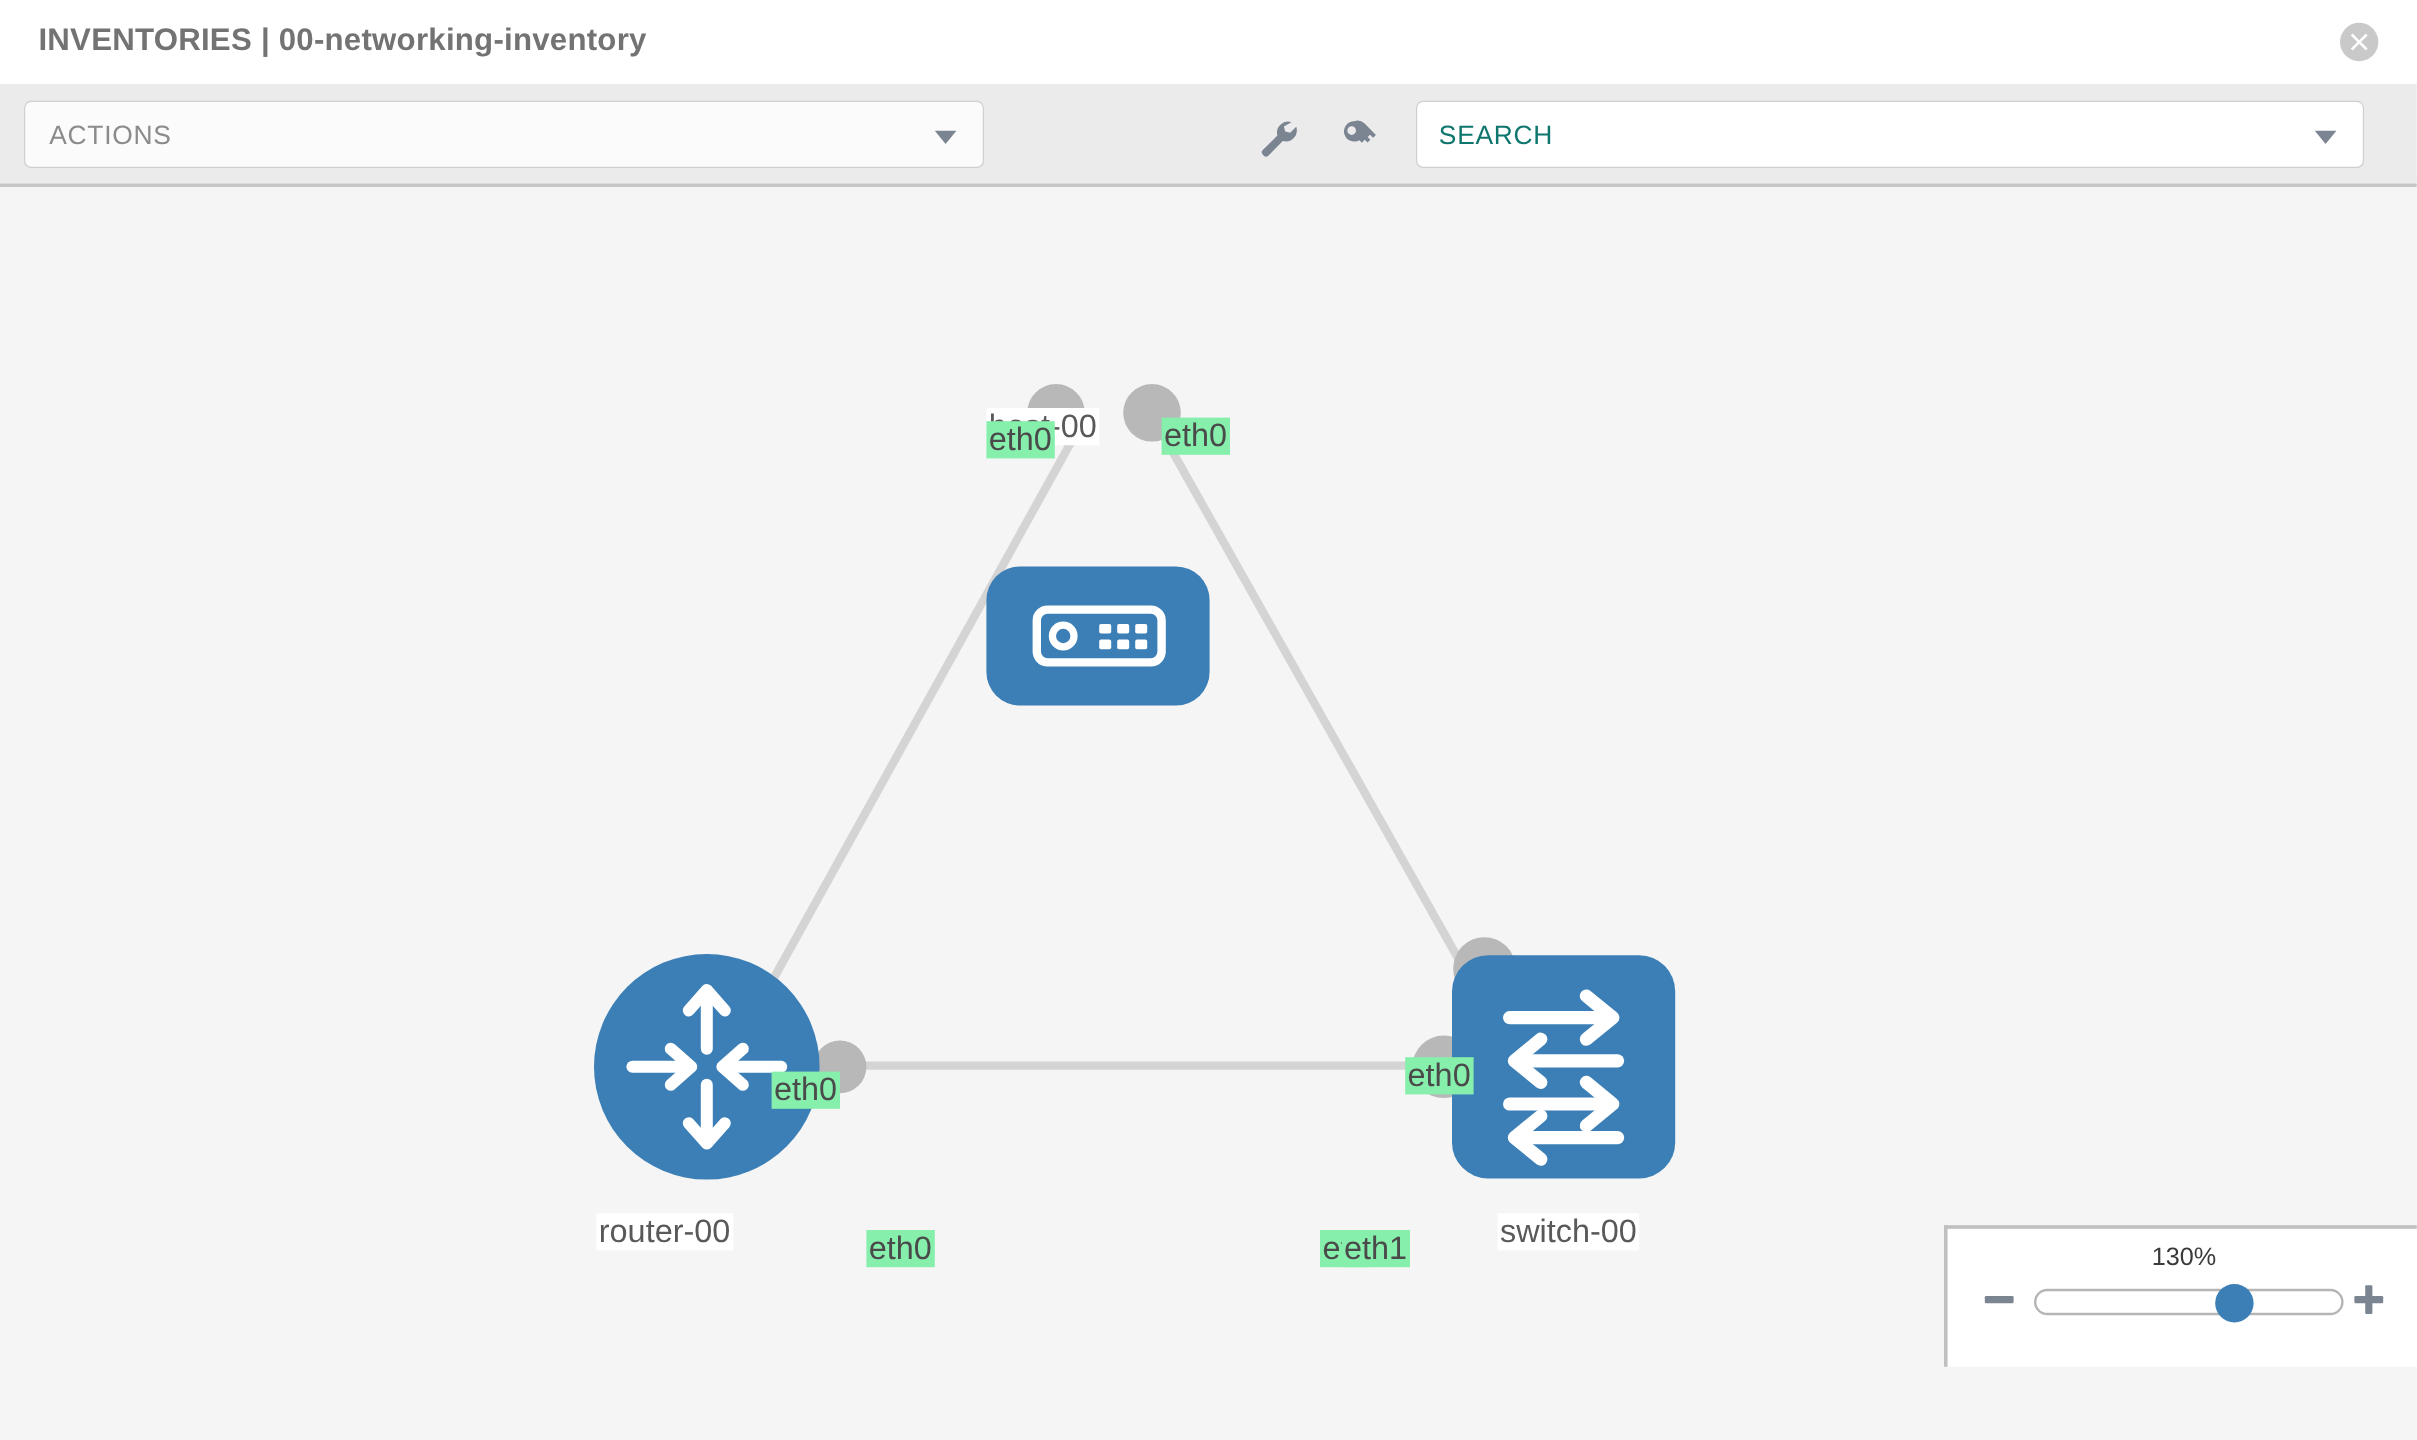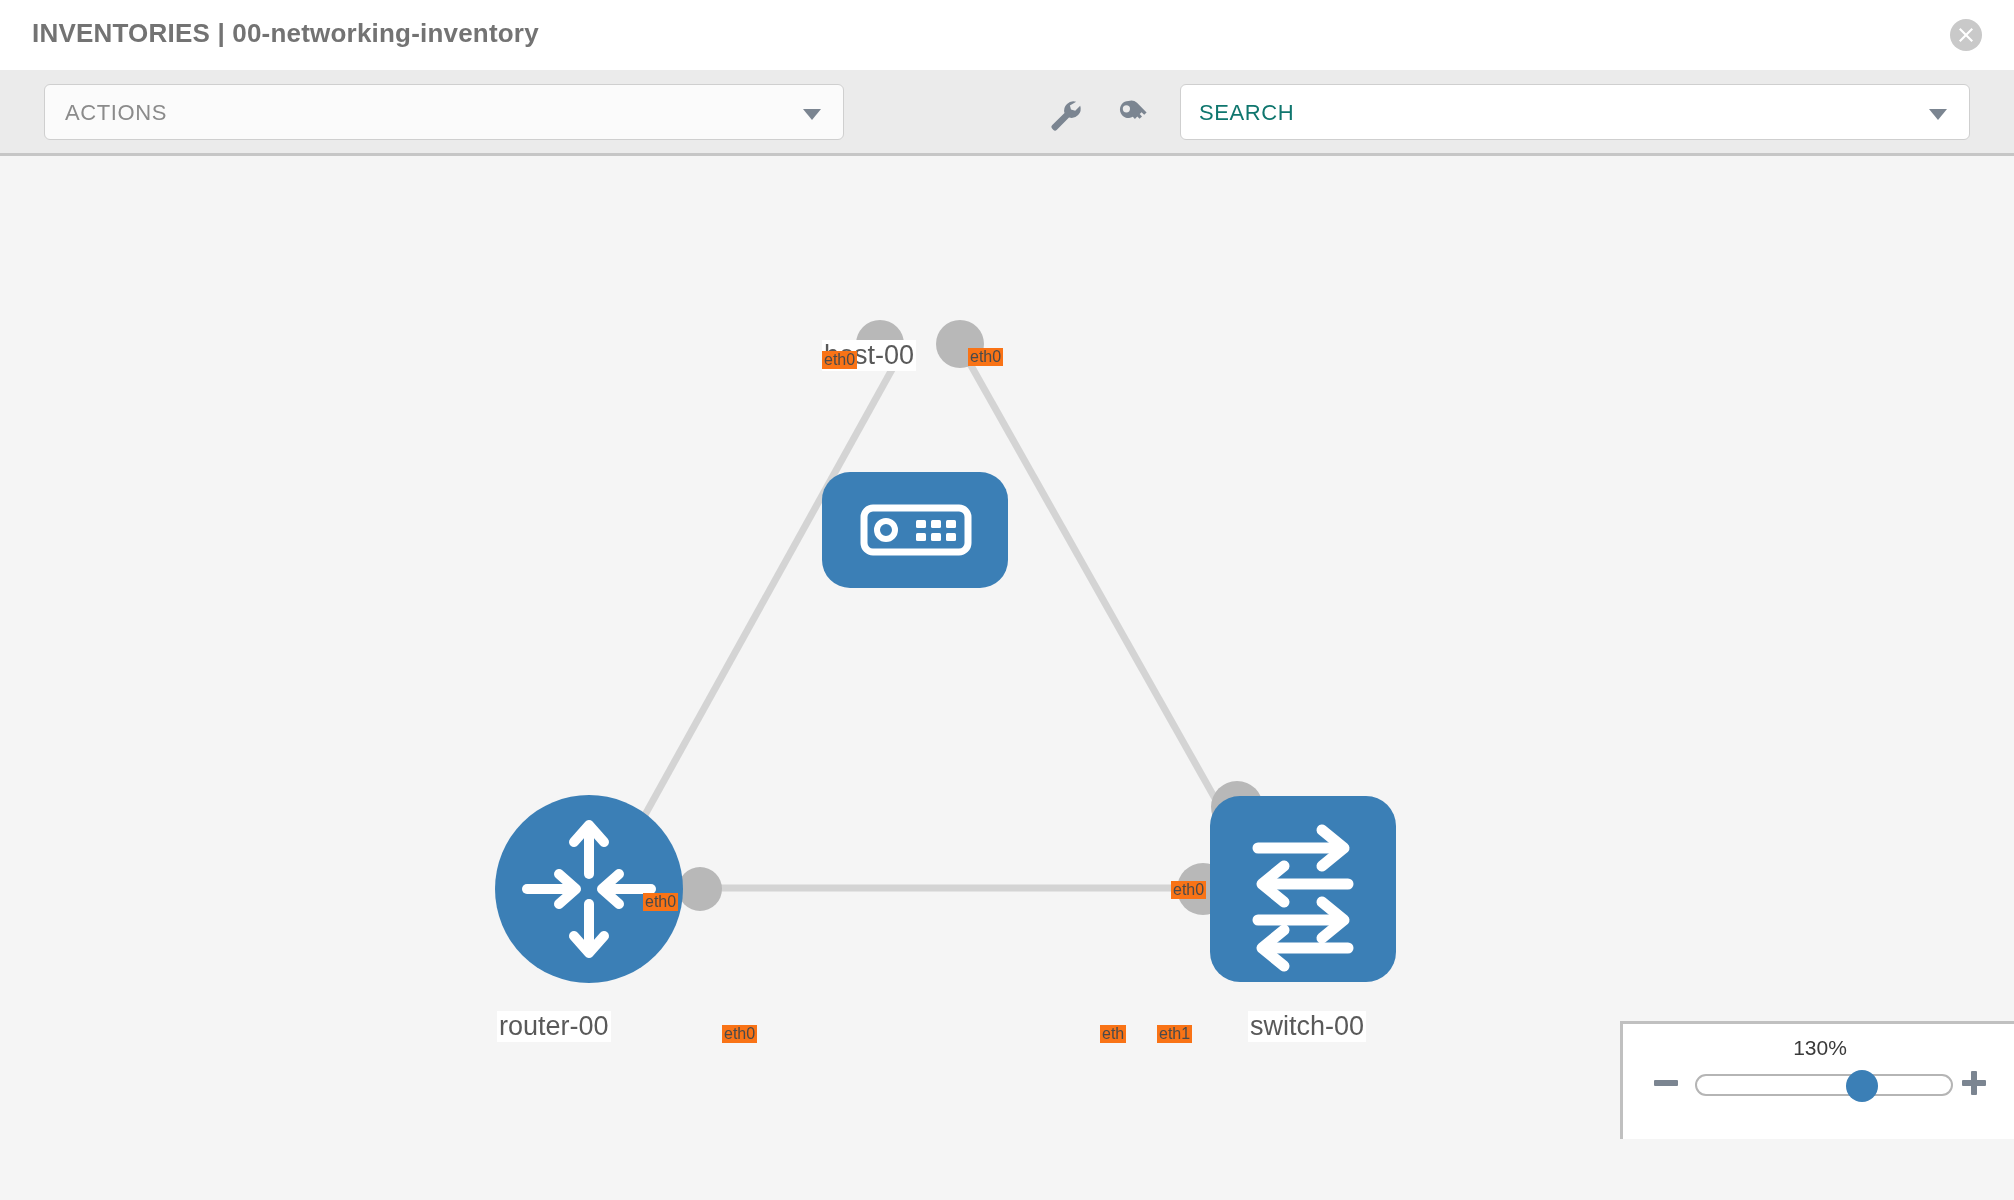--- a/index.html
+++ b/index.html
@@ -56,21 +56,21 @@
     left: 0; top: 70px;
     width: 2014px;
     height: 86px;
     background: #ebebeb;
     border-bottom: 3px solid #c6c6c6;
     box-sizing: border-box;
   }
 
   .actions-select {
     position: absolute;
-    left: 44px;
+    left: 20px;
     top: 14px;
     width: 800px;
     height: 56px;
     background: #fbfbfb;
     border: 1px solid #cfcfcf;
     border-radius: 6px;
     box-sizing: border-box;
     cursor: pointer;
     text-align: center;
   }
@@ -142,23 +142,23 @@
     position: absolute;
     font-size: 27px;
     color: #595959;
     background: #ffffff;
     white-space: nowrap;
     padding: 0 2px;
     line-height: 1.15;
   }
   .if-label {
     position: absolute;
-    font-size: 16px;
+    font-size: 27px;
     color: #4a4a4a;
-    background: #f97316;
+    background: #86efac;
     white-space: nowrap;
     padding: 0 2px;
     line-height: 1.15;
   }
 
   
   .zoom-panel {
     position: absolute;
     left: 1620px;
     top: 1021px;
@@ -336,21 +336,21 @@
     <div class="if-label" style="left:968px; top:192px;">eth0</div>
 
     <div class="if-label" style="left:643px; top:737px;">eth0</div>
 
     <div class="if-label" style="left:1171px; top:725px;">eth0</div>
 
     <div class="if-label" style="left:722px; top:869px;">eth0</div>
 
     <div class="if-label" style="left:1100px; top:869px;">eth</div>
 
-    <div class="if-label" style="left:1118px; top:869px;margin-left:39px;">eth1</div>
+    <div class="if-label" style="left:1118px; top:869px;">eth1</div>
   </div>
 
   <div class="zoom-panel">
     <div class="zoom-value">130%</div>
 
     <div class="zoom-minus">
       <svg width="30" height="30" viewBox="0 0 30 30">
         <rect x="3" y="12" width="24" height="6" rx="1" fill="#7b8591"></rect>
       </svg>
     </div>

